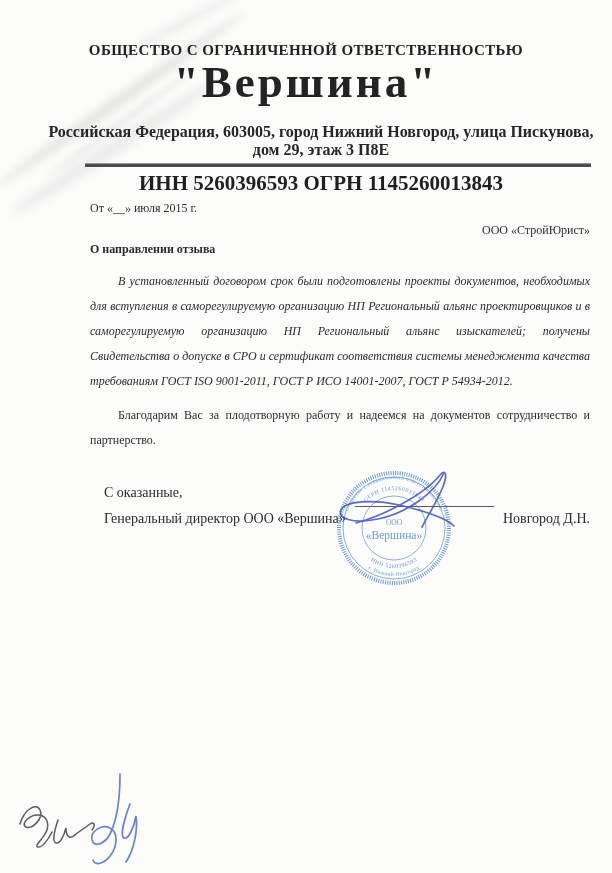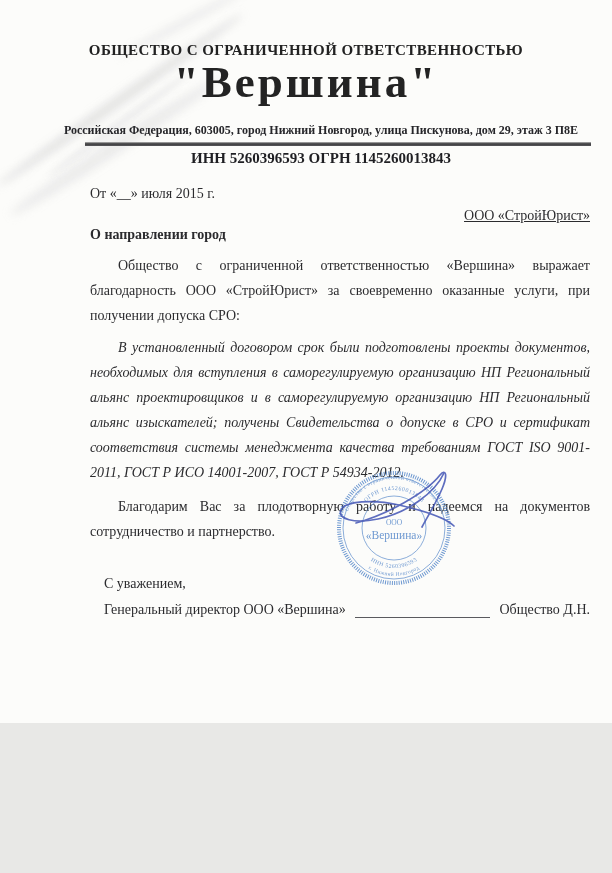--- a/index.html
+++ b/index.html
@@ -1,18 +1,18 @@
 <!DOCTYPE html>
 <html><head>
 <meta charset="utf-8">
 <style>
   html,body{margin:0;padding:0;background:#e8e8e6;}
   .page{
     position:relative;
-    width:612px;height:723px;
+    width:612px;height:873px;
     margin:0 auto;
     background:#fcfcfa;
     overflow:hidden;
     font-family:"Liberation Serif","DejaVu Serif",serif;
     color:#2b2b2e;
   }
   
   .smudge{position:absolute;border-radius:50%;pointer-events:none;}
   .smudge.s1{left:-30px;top:95px;width:300px;height:10px;background:rgba(165,165,170,.30);transform:rotate(-35deg);filter:blur(4px);}
   .smudge.s2{left:-10px;top:140px;width:250px;height:14px;background:rgba(172,172,178,.22);transform:rotate(-33deg);filter:blur(5px);}
@@ -21,47 +21,47 @@
 
   .letterhead{position:relative;text-align:center;padding-top:42px;}
   .org-type{
     font-size:15px;font-weight:bold;letter-spacing:.4px;color:#222;
   }
   .org-name{
     font-size:45px;font-weight:bold;letter-spacing:3px;color:#232323;
     margin-top:0px;line-height:1.05;
   }
   .address{
-    font-size:12px;font-weight:bold;color:#26262a;
+    font-size:16px;font-weight:bold;color:#26262a;
     margin-top:17px;padding:0 10px 0 40px;
   }
   .head-rule{
     height:4px;margin:4px 21px 0 85px;
     background:linear-gradient(to bottom,#b9b9b9 0%,#3c3c3e 45%,#57575a 100%);
   }
   .reg-line{
-    font-size:15px;font-weight:bold;color:#1f1f23;margin-top:4px;padding-left:30px;
+    font-size:21px;font-weight:bold;color:#1f1f23;margin-top:4px;padding-left:30px;
   }
 
   .body-block{
     position:relative;
-    margin:14px 22px 0 90px;
-    font-size:14px;line-height:25px;
+    margin:0 22px 0 90px;
+    font-size:12px;line-height:25px;
   }
   .date-line{margin-top:0;}
-  .recipient{text-align:right;margin-top:-3px;text-decoration:underline;}
+  .recipient{text-align:right;margin-top:-3px;}
   .subject{font-weight:bold;margin-top:-6px;}
   .para{
     text-align:justify;text-indent:28px;margin:6px 0 0 0;
   }
   .para.p2{margin-top:7px;font-style:italic;}
   .para.p3{margin-top:9px;}
 
   .closing-block{margin:27px 22px 0 104px;font-size:14px;line-height:25px;position:relative;}
-  .sig-row{display:flex;align-items:flex-end;margin-top:1px;}
+  .sig-row{display:flex;align-items:flex-start;margin-top:1px;}
   .sig-title{white-space:nowrap;}
   .sig-line{flex:1;border-bottom:1.4px solid #5a5a5e;margin:0 9px 4px 9px;max-width:152px;}
   .sig-name{white-space:nowrap;}
 
   .stamp{position:absolute;left:334px;top:468px;width:120px;height:120px;opacity:.82;z-index:3;}
   .pen-signature{position:absolute;left:323px;top:463px;width:150px;height:80px;z-index:4;}
   .mark-dark{position:absolute;left:12px;top:784px;width:104px;height:84px;}
   .mark-blue{position:absolute;left:74px;top:770px;width:70px;height:100px;}
 </style>
 </head>
@@ -78,32 +78,31 @@
     <div class="org-type">ОБЩЕСТВО С ОГРАНИЧЕННОЙ ОТВЕТСТВЕННОСТЬЮ</div>
     <div class="org-name">"Вершина"</div>
     <div class="address">Российская Федерация, 603005, город Нижний Новгород, улица Пискунова, дом 29, этаж 3 П8Е</div>
     <div class="head-rule"></div>
     <div class="reg-line">ИНН 5260396593 ОГРН 1145260013843</div>
   </div>
 
   <div class="body-block">
     <div class="date-line">От «__» июля 2015 г.</div>
     <div class="recipient">ООО «СтройЮрист»</div>
-    <div class="subject">О направлении город</div>
-    <p class="para p1">Общество с ограниченной ответственностью «Вершина» выражает благодарность ООО «СтройЮрист» за своевременно оказанные услуги, при получении допуска СРО:</p>
+    <div class="subject">О направлении отзыва</div>
     <p class="para p2">В установленный договором срок были подготовлены проекты документов, необходимых для вступления в саморегулируемую организацию НП Региональный альянс проектировщиков и в саморегулируемую организацию НП Региональный альянс изыскателей; получены Свидетельства о допуске в СРО и сертификат соответствия системы менеджмента качества требованиям ГОСТ ISO 9001-2011, ГОСТ Р ИСО 14001-2007, ГОСТ Р 54934-2012.</p>
     <p class="para p3">Благодарим Вас за плодотворную работу и надеемся на документов сотрудничество и партнерство.</p>
   </div>
 
   <div class="closing-block">
-    <div>С уважением,</div>
+    <div>С оказанные,</div>
     <div class="sig-row">
       <span class="sig-title">Генеральный директор ООО «Вершина»</span>
       <span class="sig-line"></span>
-      <span class="sig-name">Общество Д.Н.</span>
+      <span class="sig-name">Новгород Д.Н.</span>
     </div>
   </div>
 
   <svg class="stamp" viewBox="0 0 120 120">
     <defs>
       <path id="arcOuterTop" d="M 11 60 A 49 49 0 0 1 109 60" fill="none"></path>
       <path id="arcInnerTop" d="M 22 60 A 38 38 0 0 1 98 60" fill="none"></path>
       <path id="arcInnerBottom" d="M 20 60 A 40 40 0 0 0 100 60" fill="none"></path>
       <path id="arcOuterBottom" d="M 12 60 A 48 48 0 0 0 108 60" fill="none"></path>
     </defs>

